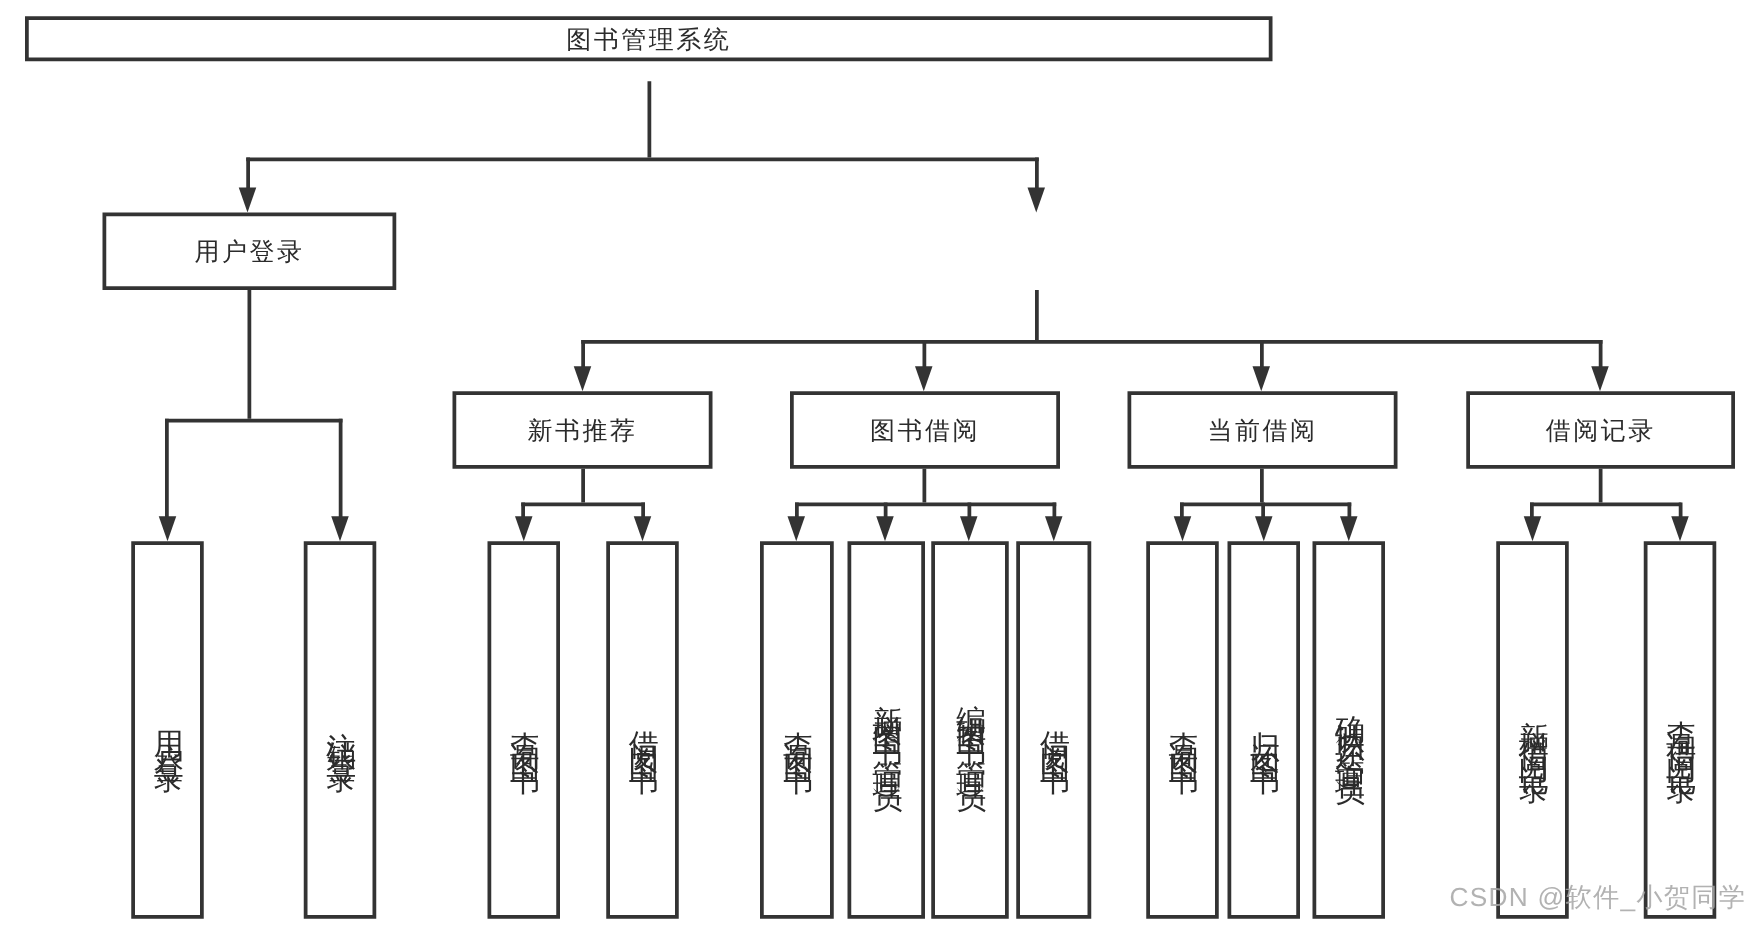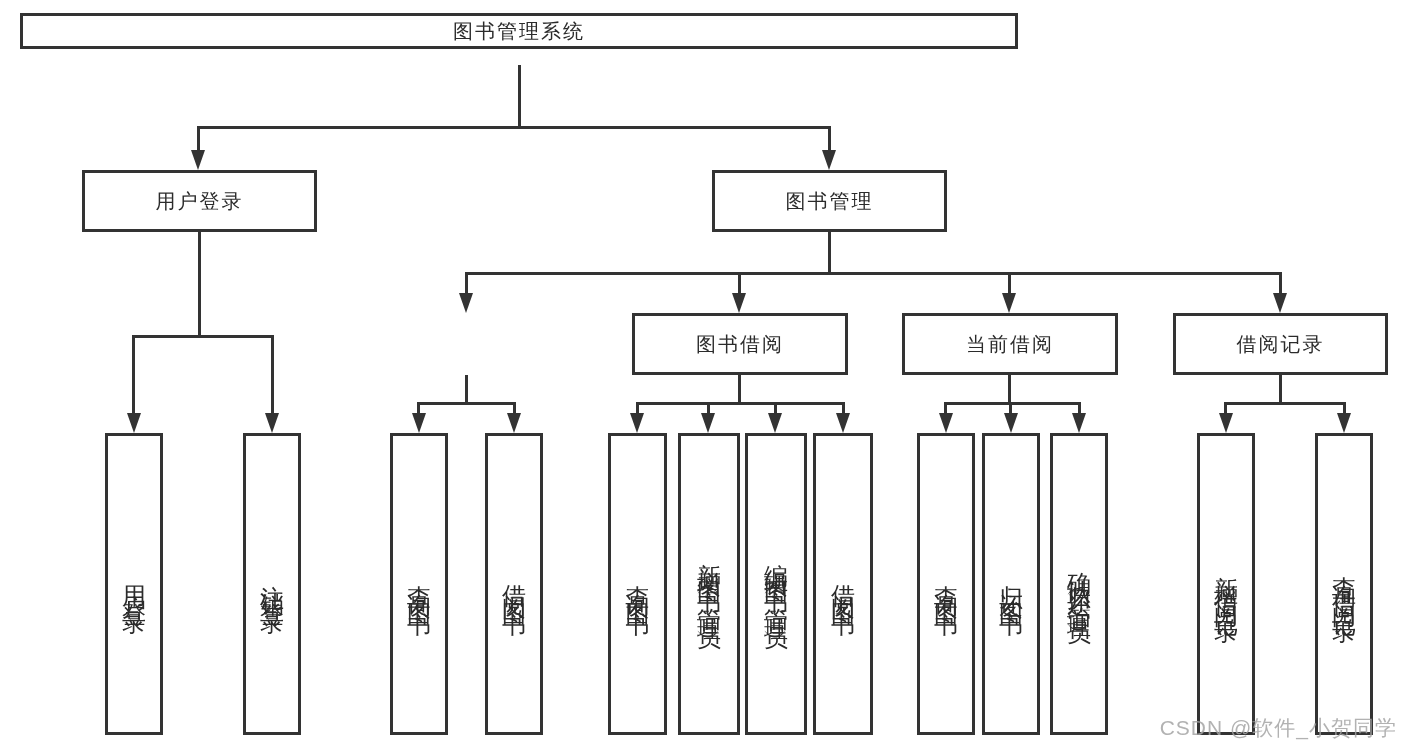--- a/index.html
+++ b/index.html
@@ -29,21 +29,21 @@
   }
   .hline{position:absolute;height:3px;background:#333333;}
   .vline{position:absolute;width:3px;background:#333333;}
   .arrow{
     position:absolute;width:0;height:0;
     border-left:7px solid transparent;
     border-right:7px solid transparent;
     border-top:20px solid #333333;
   }
   .watermark{
-    position:absolute;right:8px;bottom:5px;
+    position:absolute;right:8px;bottom:15px;
     font-size:21px;color:rgba(164,164,164,0.85);
     letter-spacing:1px;z-index:10;white-space:nowrap;margin-left:24px;
   }
 </style>
 </head>
 <body>
 
 <div id="canvas">
 
   <div class="box" style="left:20px;top:13px;width:998px;height:36px;">
@@ -53,42 +53,42 @@
   <div class="vline" style="left:518px;top:65px;height:61px;"></div>
   <div class="hline" style="left:197px;top:126px;width:634px;"></div>
   <div class="vline" style="left:197px;top:126px;height:26px;"></div>
   <div class="arrow" style="left:191px;top:150px;"></div>
   <div class="vline" style="left:828px;top:126px;height:26px;"></div>
   <div class="arrow" style="left:822px;top:150px;"></div>
 
   <div class="box" style="left:82px;top:170px;width:235px;height:62px;">
     <span>用户登录</span>
   </div>
-  <div class="box" style="left:712px;top:170px;width:235px;height:62px;">
-    <span>图书管理</span>
-  </div>
 
   <div class="vline" style="left:198px;top:232px;height:103px;"></div>
   <div class="hline" style="left:132px;top:335px;width:142px;"></div>
   <div class="vline" style="left:132px;top:335px;height:79px;"></div>
   <div class="arrow" style="left:127px;top:413px;"></div>
   <div class="vline" style="left:271px;top:335px;height:79px;"></div>
   <div class="arrow" style="left:265px;top:413px;"></div>
 
   <div class="vline" style="left:828px;top:232px;height:40px;"></div>
   <div class="hline" style="left:465px;top:272px;width:817px;"></div>
   <div class="vline" style="left:465px;top:272px;height:22px;"></div>
   <div class="arrow" style="left:459px;top:293px;"></div>
   <div class="vline" style="left:738px;top:272px;height:22px;"></div>
   <div class="arrow" style="left:732px;top:293px;"></div>
   <div class="vline" style="left:1008px;top:272px;height:22px;"></div>
   <div class="arrow" style="left:1002px;top:293px;"></div>
   <div class="vline" style="left:1279px;top:272px;height:22px;"></div>
   <div class="arrow" style="left:1273px;top:293px;"></div>
 
+  <div class="box" style="left:362px;top:313px;width:208px;height:62px;">
+    <span>新书推荐</span>
+  </div>
   <div class="box" style="left:902px;top:313px;width:216px;height:62px;">
     <span>当前借阅</span>
   </div>
   <div class="box" style="left:632px;top:313px;width:216px;height:62px;">
     <span>图书借阅</span>
   </div>
   <div class="box" style="left:1173px;top:313px;width:215px;height:62px;">
     <span>借阅记录</span>
   </div>
 

